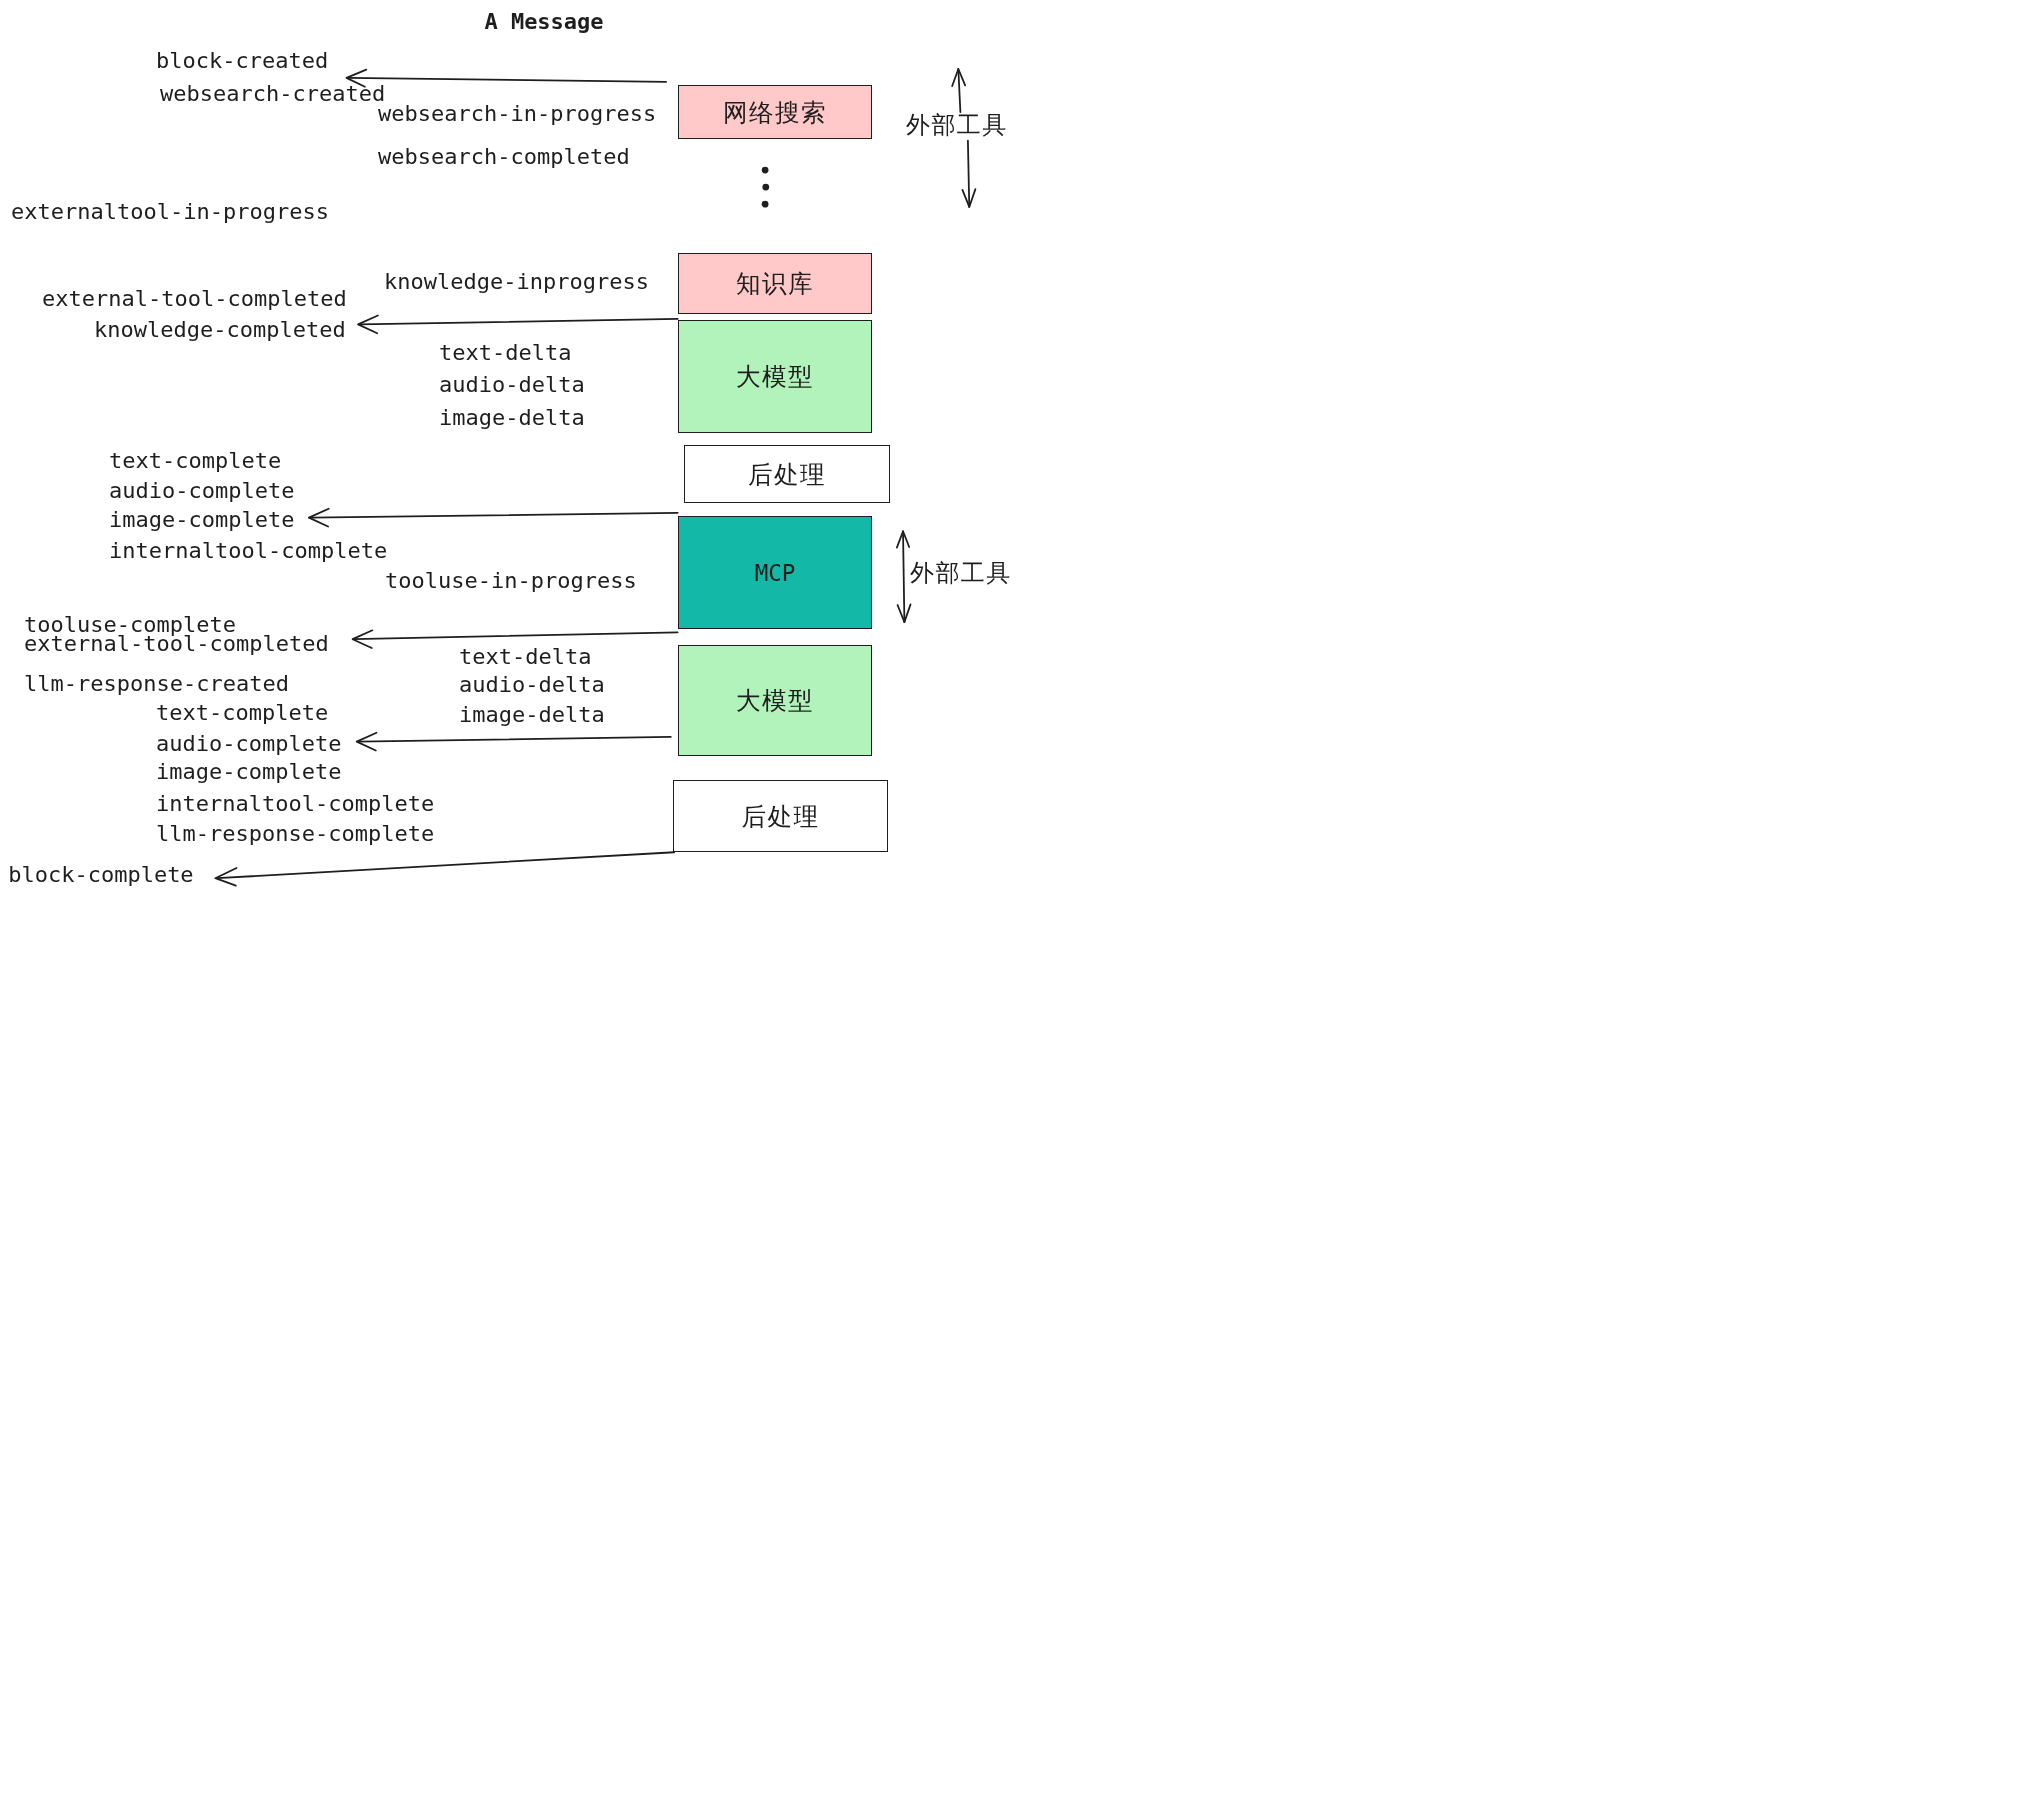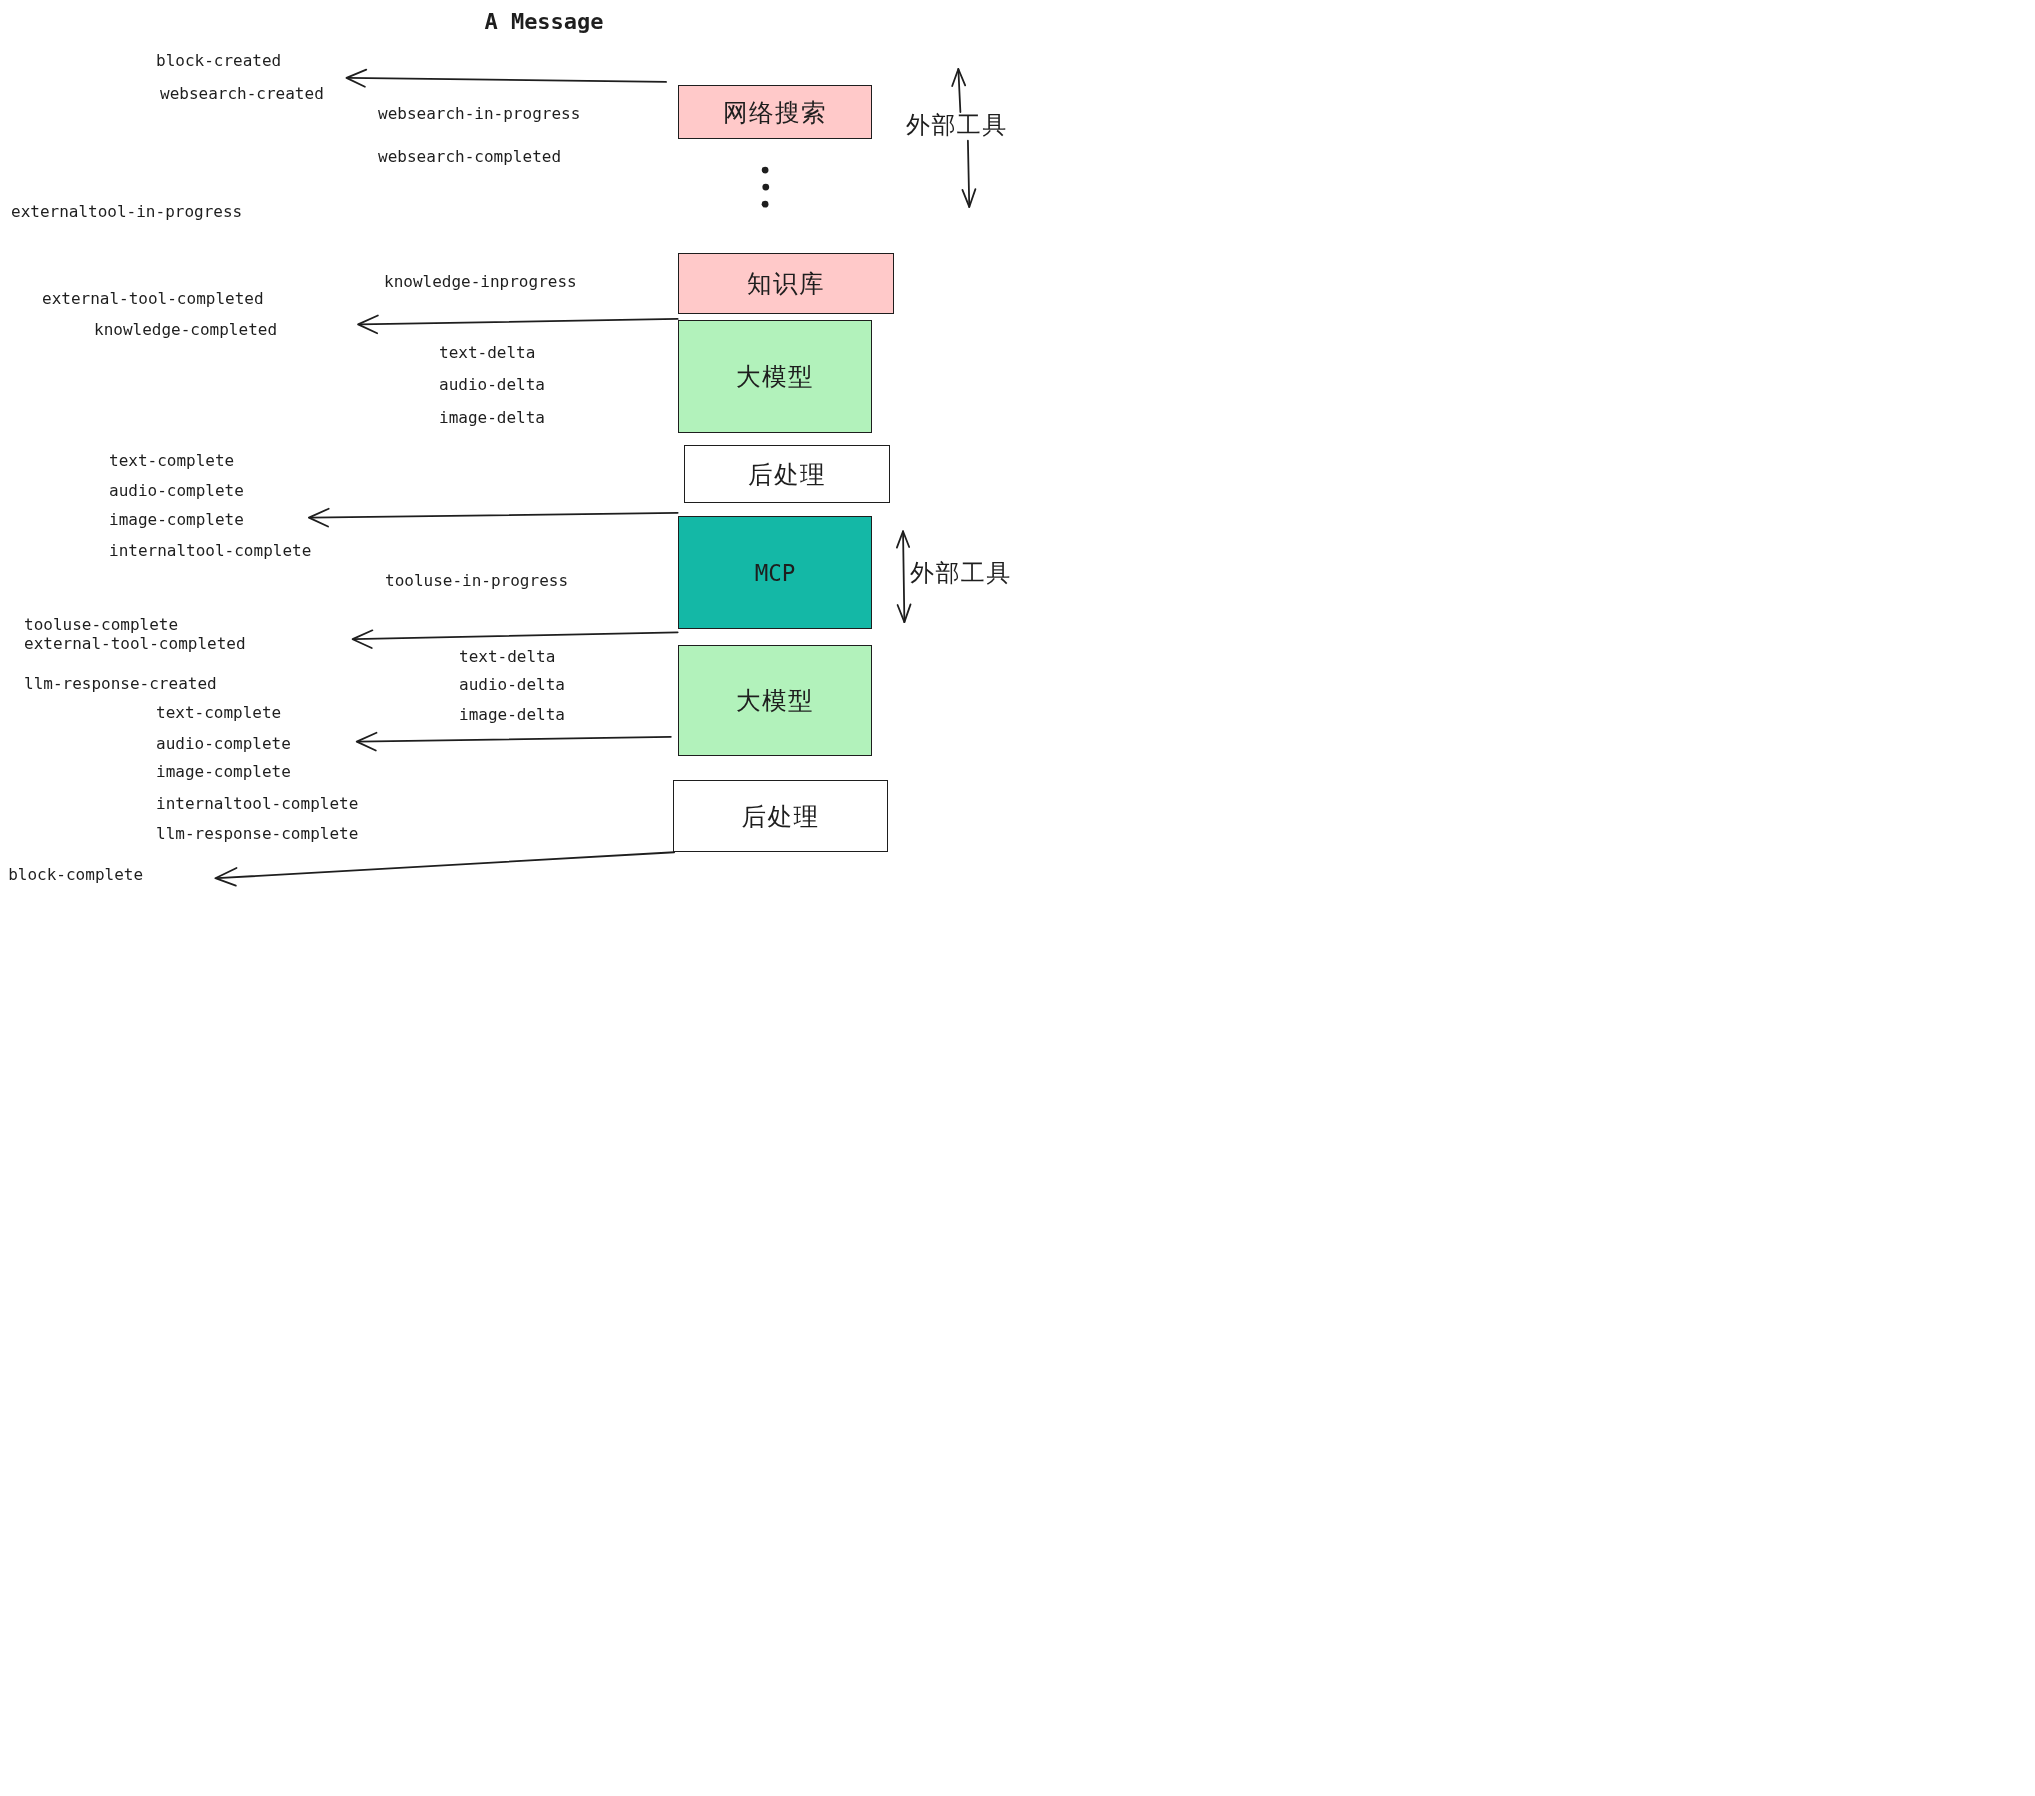--- a/index.html
+++ b/index.html
@@ -12,21 +12,21 @@
     overflow:hidden;
   }
   .title{
     position:absolute;
     transform:translate(-50%,-50%);
     font-size:22px;font-weight:700;white-space:nowrap;
   }
   .evt{
     position:absolute;
     transform:translateY(-50%);
-    font-size:16px;font-weight:500;
+    font-size:22px;font-weight:500;
     white-space:nowrap;letter-spacing:0px;
   }
   .box{
     position:absolute;
     border:1.7px solid #1e1e1e;
     display:flex;align-items:center;justify-content:center;
     box-sizing:border-box;
   }
   .box .cjk{
     font-family:"DejaVu Sans", sans-serif;
@@ -104,21 +104,21 @@
       <path class="stroke" d="M1322 778 L1313 802 M1322 778 L1331 801"></path>
       <path class="stroke" d="M1324 911 L1314 886 M1324 911 L1333 885"></path>
     </g>
   </svg>
 
   <div class="title" style="left:544px;top:21px">A Message</div>
 
   <div class="box" style="left:678px;top:85px;width:194px;height:54px;background:#ffc9c9">
     <span class="cjk">网络搜索</span>
   </div>
-  <div class="box" style="left:678px;top:253px;width:216px;height:61px;background:#ffc9c9">
+  <div class="box" style="left:678px;top:253px;width:194px;height:61px;background:#ffc9c9">
     <span class="cjk">知识库</span>
   </div>
   <div class="box" style="left:678px;top:320px;width:194px;height:113px;background:#b2f2bb">
     <span class="cjk">大模型</span>
   </div>
   <div class="box" style="left:684px;top:445px;width:206px;height:58px;background:#ffffff">
     <span class="cjk">后处理</span>
   </div>
   <div class="box" style="left:678px;top:516px;width:194px;height:113px;background:#14b8a6">
     <span class="mono">MCP</span>

